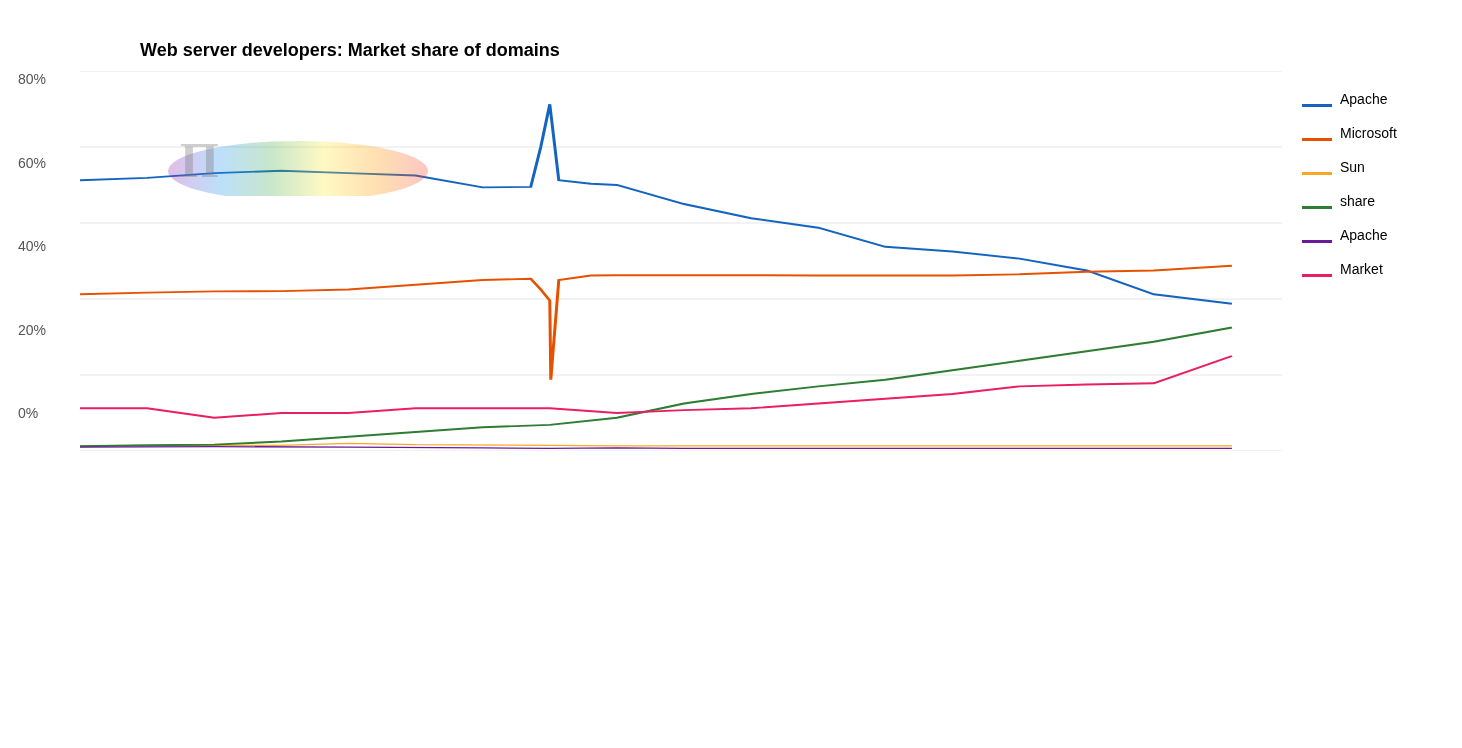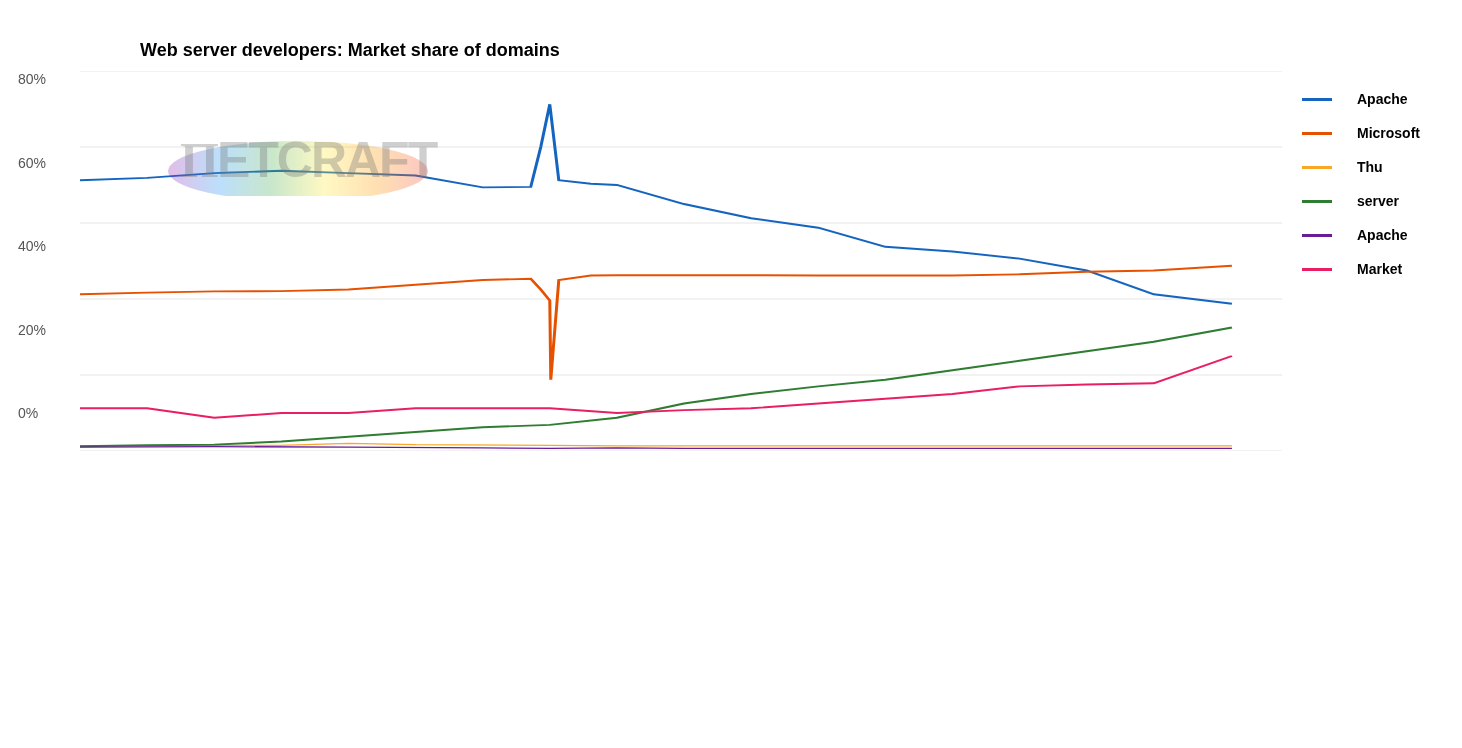--- a/index.html
+++ b/index.html
@@ -38,24 +38,23 @@
       width: 160px;
       padding-left: 20px;
       display: flex;
       flex-direction: column;
       justify-content: flex-start;
       padding-top: 20px;
       gap: 18px;
     }
     .legend-item {
       display: flex;
-      align-items: center;
-      gap: 25px;
+      align-items: flex-end;
+      gap: 8px;
       font-size: 14px;
-      font-weight: bold;
     }
     .legend-line {
       width: 30px;
       height: 3px;
       flex-shrink: 0;
     }
     svg.main-chart {
       width: 100%;
       height: 100%;
     }
@@ -100,21 +99,20 @@
             <stop offset="40%" style="stop-color:#4caf50;stop-opacity:1"></stop>
             <stop offset="60%" style="stop-color:#ffeb3b;stop-opacity:1"></stop>
             <stop offset="80%" style="stop-color:#ff9800;stop-opacity:1"></stop>
             <stop offset="100%" style="stop-color:#f44336;stop-opacity:1"></stop>
           </linearGradient>
         </defs>
         <ellipse cx="130" cy="55" rx="130" ry="30" fill="url(#rainbowGrad)" opacity="0.6"></ellipse>
       </svg>
       <div class="watermark">
         <span style="font-family: serif; font-size:50px; color:#777; font-weight:bold; letter-spacing:-2px;">П</span>
-          <span style="font-family: sans-serif; font-size:50px; color:#777; font-weight:bold; letter-spacing:-2px;">ETCRAFT</span>
       </div>
 
       <svg class="main-chart" viewBox="0 0 1200 600" preserveAspectRatio="none">
 
         <line x1="0" y1="0" x2="1200" y2="0" stroke="#ccc" stroke-width="1"></line>
         <line x1="0" y1="120" x2="1200" y2="120" stroke="#ccc" stroke-width="1"></line>
         <line x1="0" y1="240" x2="1200" y2="240" stroke="#ccc" stroke-width="1"></line>
         <line x1="0" y1="360" x2="1200" y2="360" stroke="#ccc" stroke-width="1"></line>
         <line x1="0" y1="480" x2="1200" y2="480" stroke="#ccc" stroke-width="1"></line>
         <line x1="0" y1="600" x2="1200" y2="600" stroke="#ccc" stroke-width="1"></line>
@@ -285,25 +283,25 @@
       <div class="legend-item">
         <div class="legend-line" style="background-color:#1565c0;"></div>
         <span>Apache</span>
       </div>
       <div class="legend-item">
         <div class="legend-line" style="background-color:#e65100;"></div>
         <span>Microsoft</span>
       </div>
       <div class="legend-item">
         <div class="legend-line" style="background-color:#f9a825;"></div>
-        <span>Thu</span>
+        <span>Sun</span>
       </div>
       <div class="legend-item">
         <div class="legend-line" style="background-color:#2e7d32;"></div>
-        <span>server</span>
+        <span>share</span>
       </div>
       <div class="legend-item">
         <div class="legend-line" style="background-color:#6a1b9a;"></div>
         <span>Apache</span>
       </div>
       <div class="legend-item">
         <div class="legend-line" style="background-color:#e91e63;"></div>
         <span>Market</span>
       </div>
     </div>

